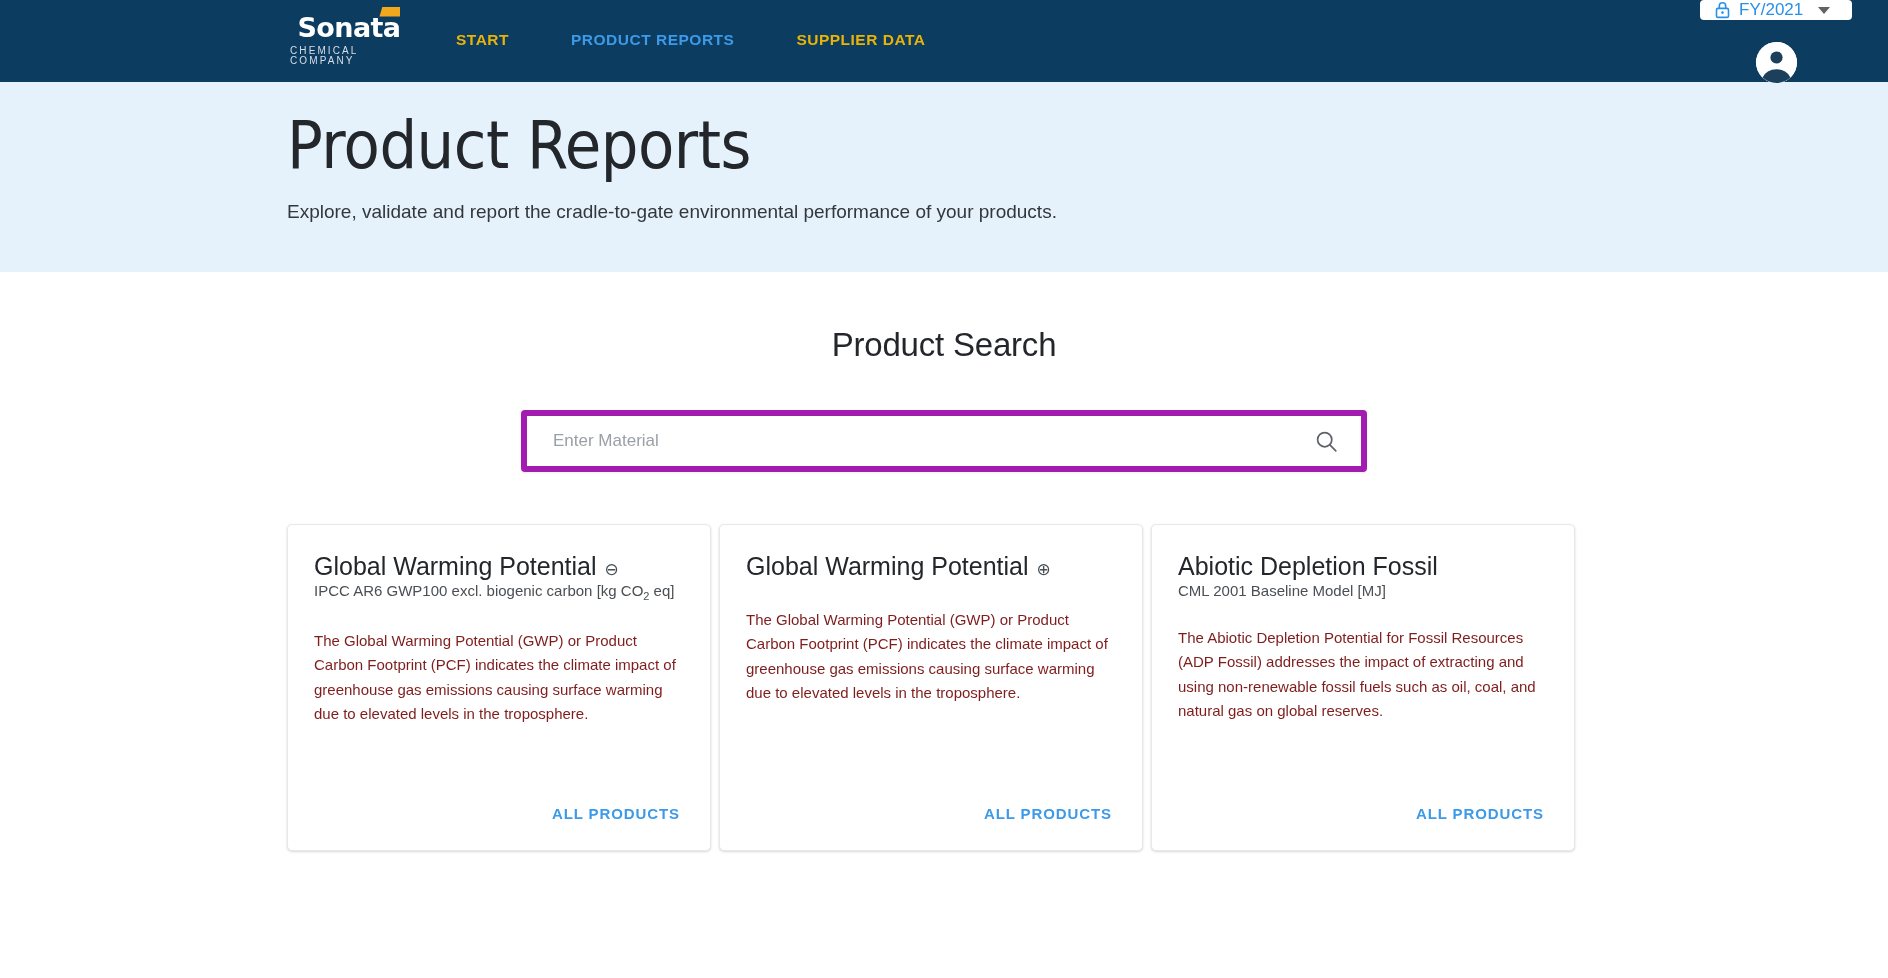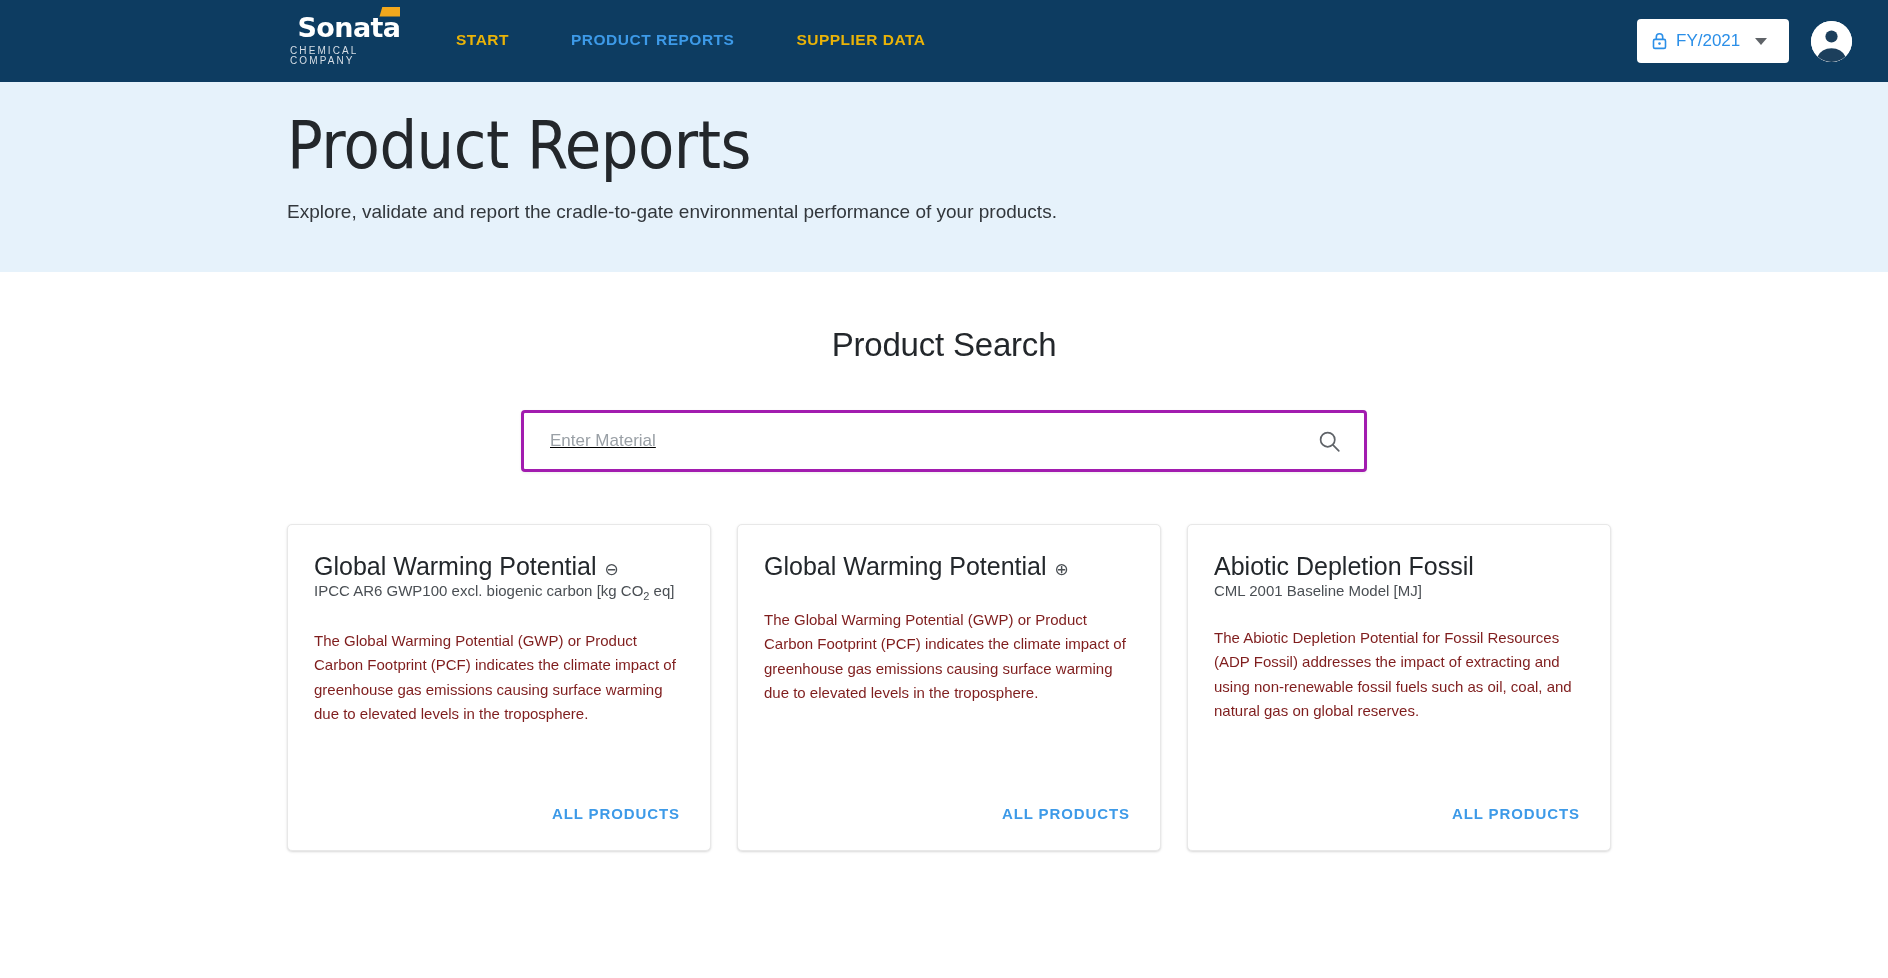--- a/index.html
+++ b/index.html
@@ -55,21 +55,21 @@
   .nav-link.active { color: #3d9ae8; }
   .caret {
     width: 0; height: 0;
     border-left: 6px solid transparent;
     border-right: 6px solid transparent;
     border-top: 6px solid #ffffff;
     display: inline-block;
   }
   .nav-right {
     position: absolute; right: 36px; top: 0; height: 82px;
-    display: flex; align-items: center; gap: 22px;
+    display: flex; align-items: center; gap: 22px; flex-direction: column;
   }
   .fy-select {
     height: 44px; min-width: 152px;
     background: #ffffff; border-radius: 4px;
     display: flex; align-items: center; gap: 9px;
     padding: 0 14px 0 15px; cursor: pointer;
   }
   .fy-label { font-size: 17px; color: #2b8fe8; font-weight: 400; }
   .lock { display: block; }
   .fy-caret {
@@ -106,45 +106,44 @@
   .search-section { text-align: center; padding-top: 54px; }
   .search-title {
     margin: 0;
     font-size: 33px; font-weight: 400; color: #23272b;
     letter-spacing: -0.2px;
   }
   .search-box {
     margin: 46px auto 0 auto;
     width: 846px; height: 62px;
     background: #ffffff;
-    border: 3px solid #a21caf;
+    border: 6px solid #a21caf;
     border-radius: 4px;
     box-shadow: 0 1px 3px rgba(0,0,0,0.07);
     display: flex; align-items: center;
     padding: 0 22px 0 24px;
-    text-decoration: underline;
   }
   .search-box input {
     flex: 1; border: none; outline: none;
     font-family: "Liberation Sans", sans-serif;
     font-size: 17px; color: #23272b; background: transparent;
   }
   .search-box input::placeholder { color: #9aa0a6; }
   .search-icon-btn {
     background: none; border: none; cursor: pointer;
     padding: 0; display: flex; align-items: center;
   }
 
   
   .section-title {
     margin: 72px 0 0 287px;
     font-size: 25.5px; font-weight: 400; color: #23272b;
   }
   .cards {
-    display: flex; gap: 26px;
+    display: flex; gap: 8px;
     margin: 52px 0 0 287px;
   }
   .card {
     width: 424px;
     background: #ffffff;
     border: 1px solid #e8e8e8;
     border-radius: 5px;
     box-shadow: 0 1px 3px rgba(0,0,0,0.10), 0 1px 2px rgba(0,0,0,0.06);
     padding: 26px 26px 0 26px;
     display: flex; flex-direction: column;

